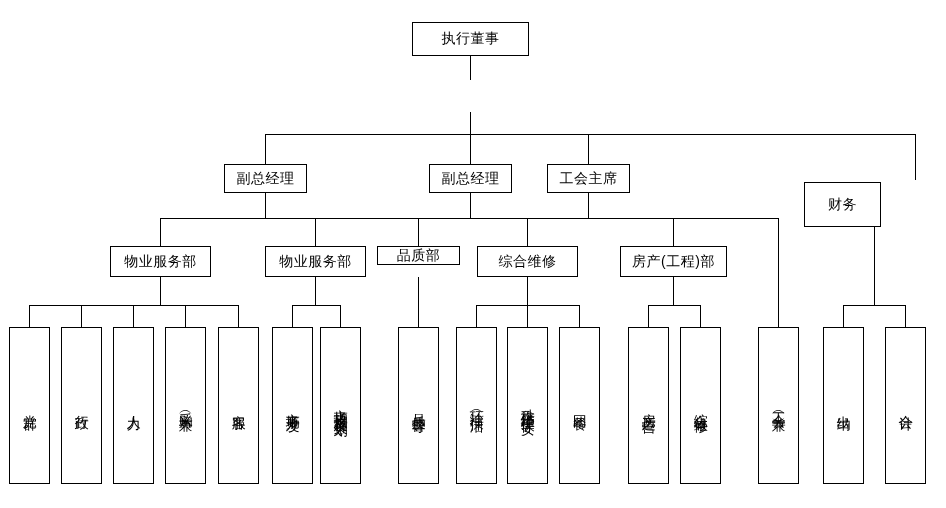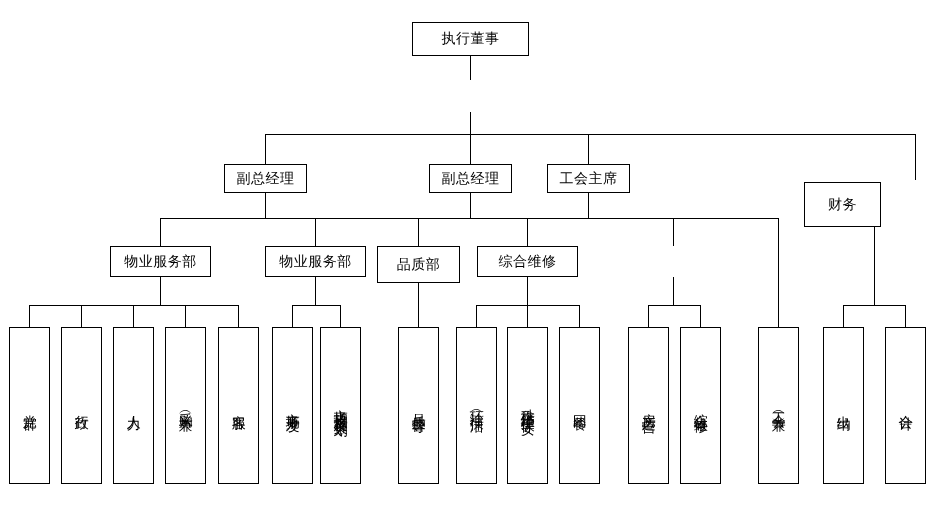--- a/index.html
+++ b/index.html
@@ -141,28 +141,31 @@
   </div>
 
   <div class="node horiz" style="left:110px; top:246px; width:101px; height:31px;">
     <span class="label">物业服务部</span>
   </div>
 
   <div class="node horiz" style="left:265px; top:246px; width:101px; height:31px;">
     <span class="label">物业服务部</span>
   </div>
 
-  <div class="node horiz" style="left:377px; top:246px; width:83px; height:37px;">
+  <div class="node horiz" style="left:377px; top:246px; width:83px; height:19px;">
     <span class="label">品质部</span>
   </div>
 
   <div class="node horiz" style="left:477px; top:246px; width:101px; height:31px;">
     <span class="label">综合维修</span>
   </div>
 
+  <div class="node horiz" style="left:620px; top:246px; width:107px; height:31px;">
+    <span class="label">房产(工程)部</span>
+  </div>
 
   <div class="node vert" style="left:9px; top:327px; width:41px; height:157px;">
     <span class="label">党群</span>
   </div>
 
   <div class="node vert" style="left:61px; top:327px; width:41px; height:157px;">
     <span class="label">行政</span>
   </div>
 
   <div class="node vert" style="left:113px; top:327px; width:41px; height:157px;">

